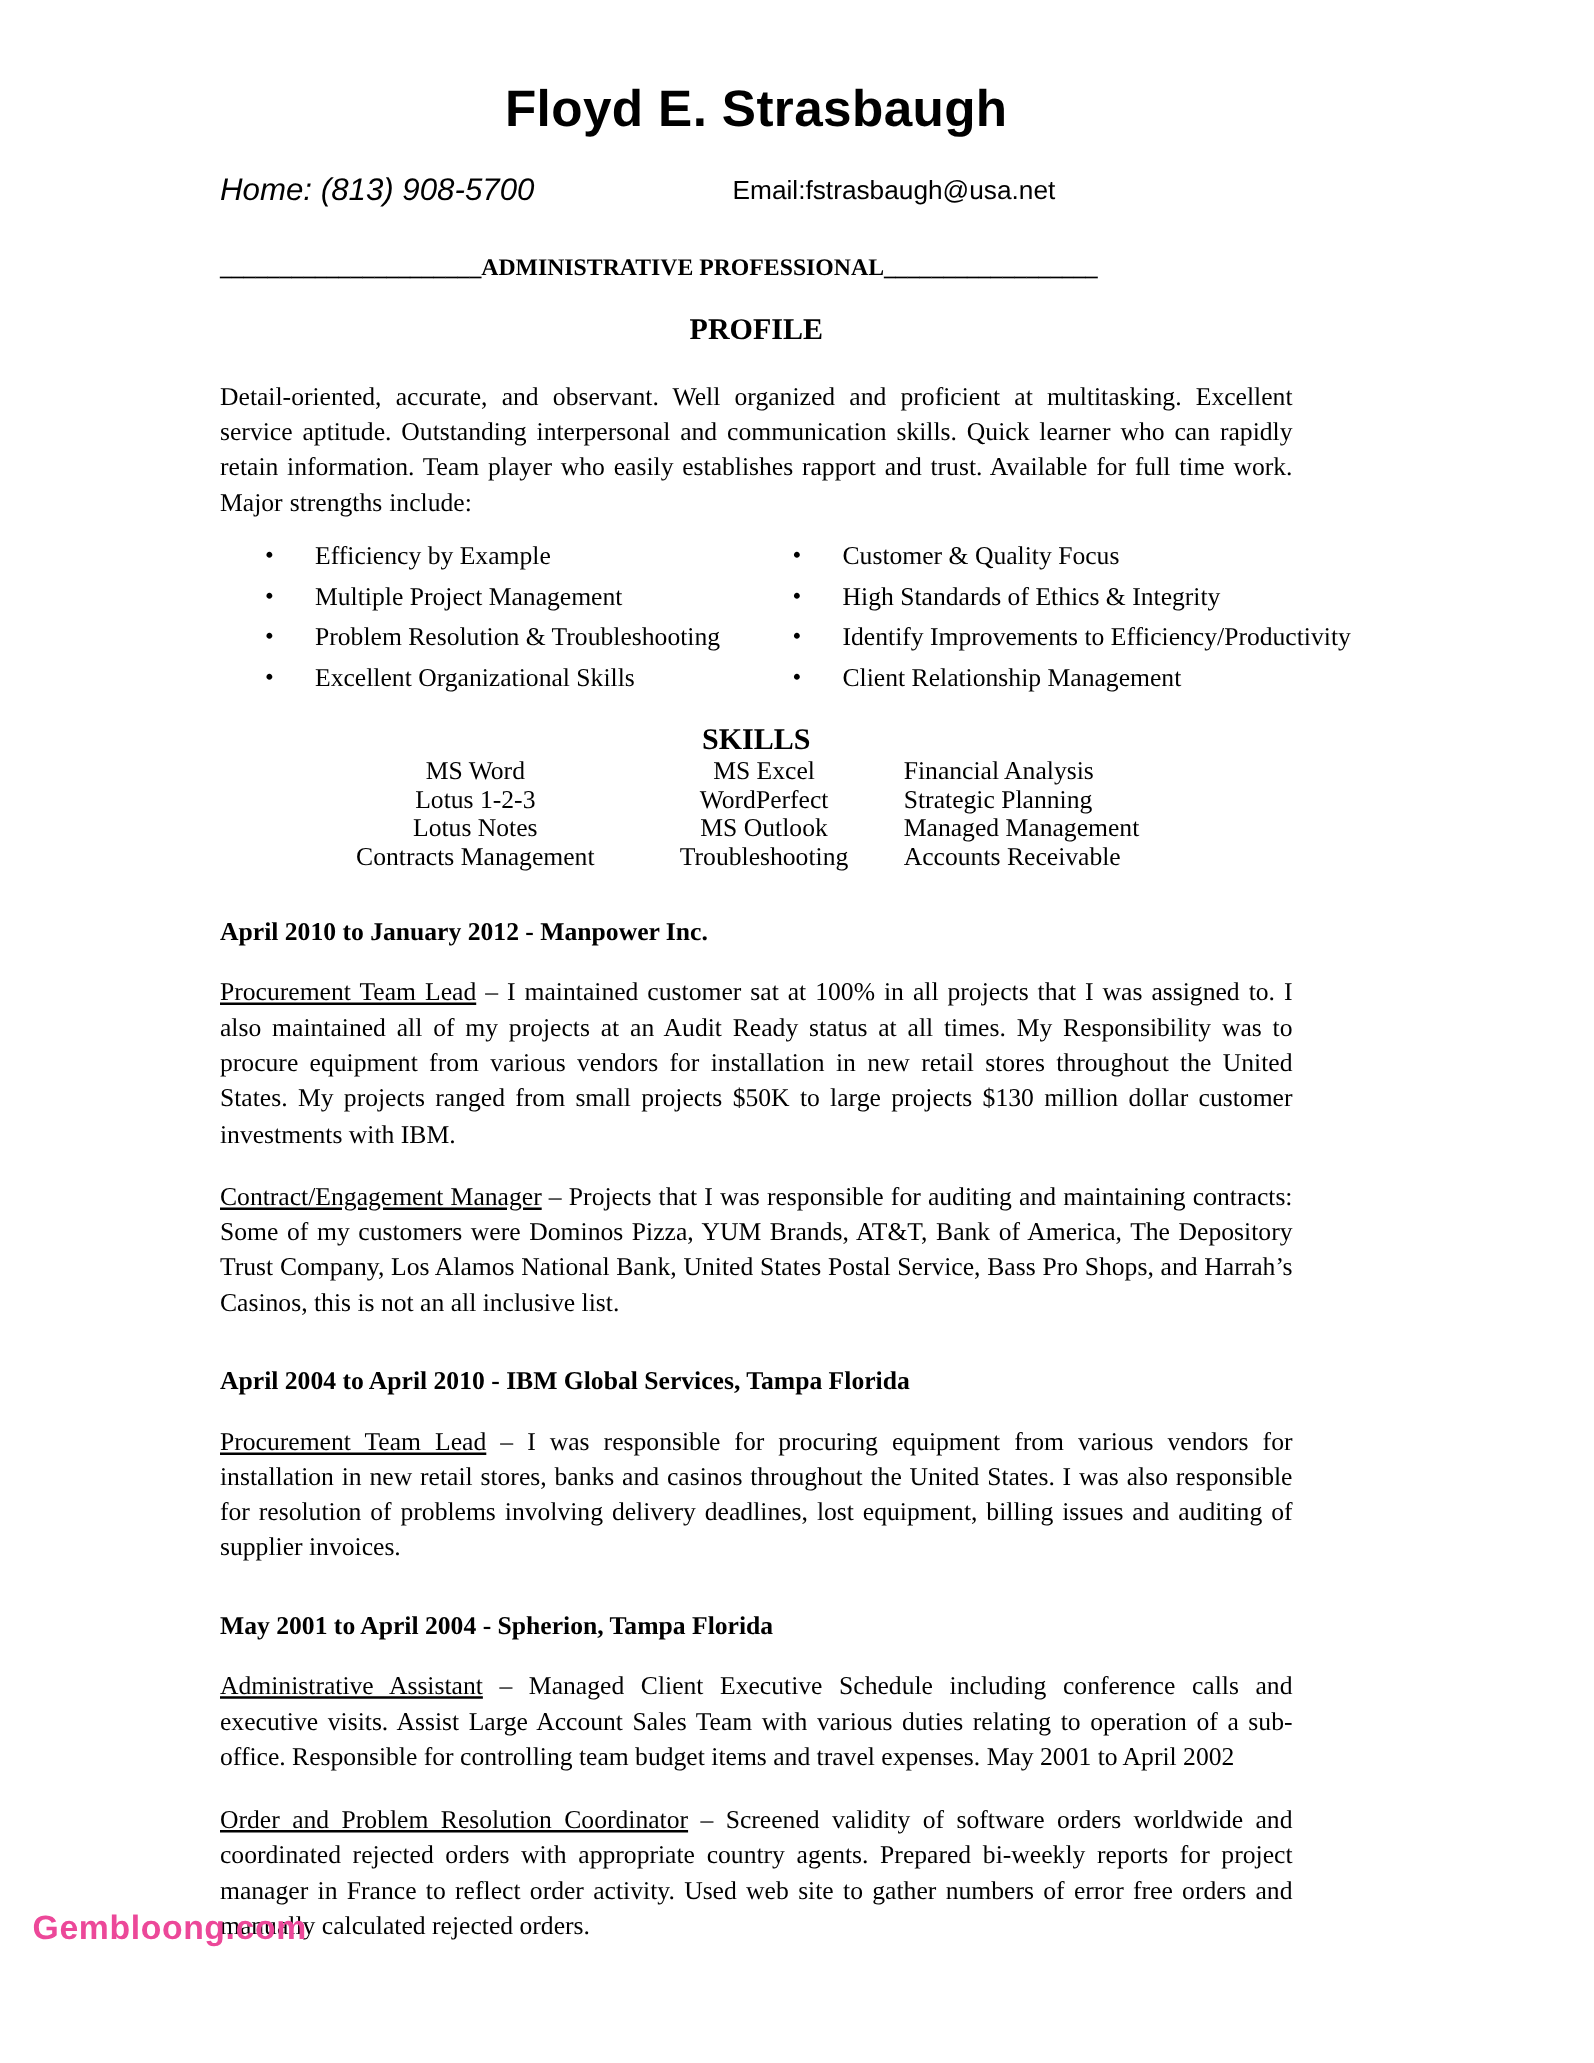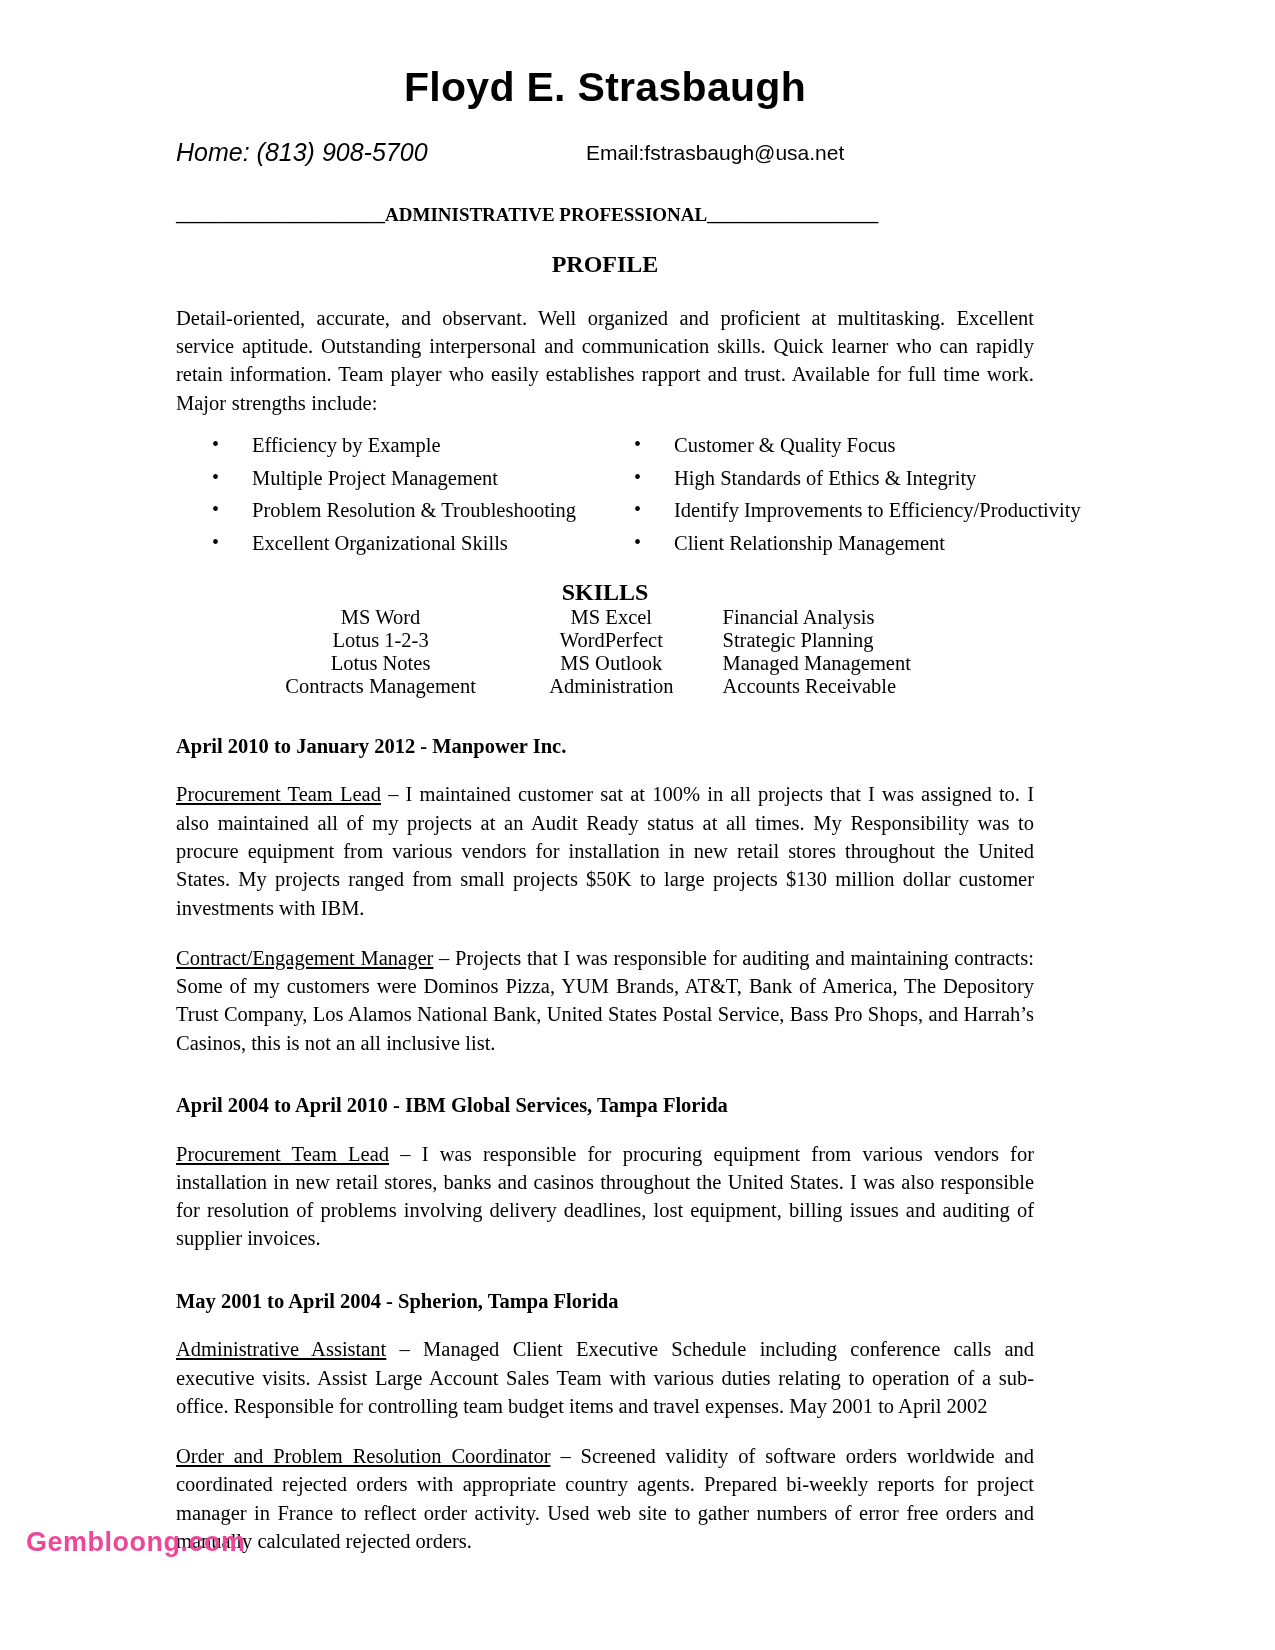--- a/index.html
+++ b/index.html
@@ -237,21 +237,21 @@
           <td class="c2">WordPerfect</td>
           <td class="c3">Strategic Planning</td>
         </tr>
         <tr>
           <td class="c1">Lotus Notes</td>
           <td class="c2">MS Outlook</td>
           <td class="c3">Managed Management</td>
         </tr>
         <tr>
           <td class="c1">Contracts Management</td>
-          <td class="c2">Administration</td>
+          <td class="c2">Troubleshooting</td>
           <td class="c3">Accounts Receivable</td>
         </tr>
       </tbody>
     </table>
 
 
     <div class="job-head">April 2010 to January 2012 - Manpower Inc.</div>
     <p class="job-para">
       <span class="role">Procurement Team Lead</span><span> – I maintained customer sat at 100% in all projects that I was assigned to. I also maintained all of my projects at an Audit Ready status at all times. My Responsibility was to procure equipment from various vendors for installation in new retail stores throughout the United States.  My projects ranged from small projects $50K to large projects $130 million dollar customer investments with IBM.</span>
     </p>

